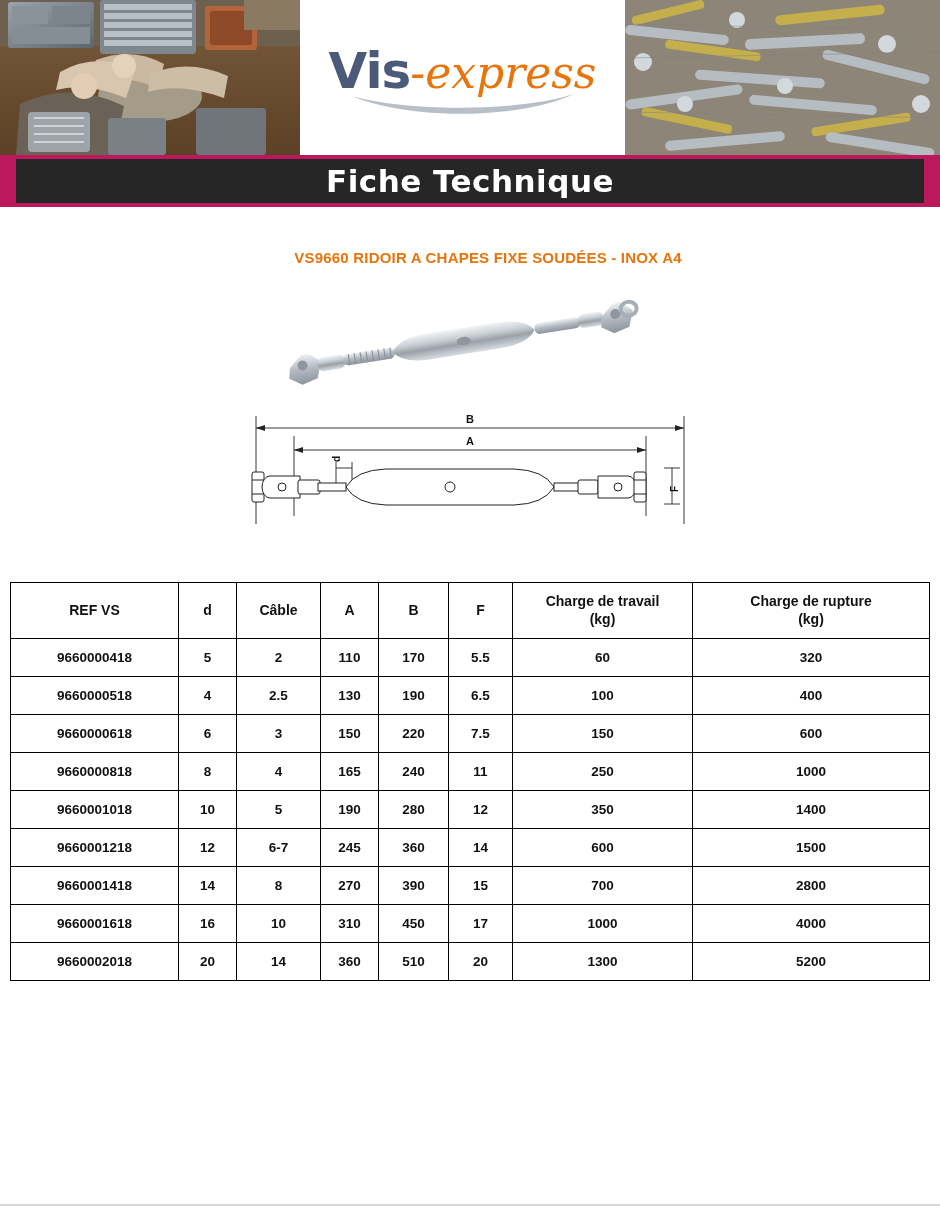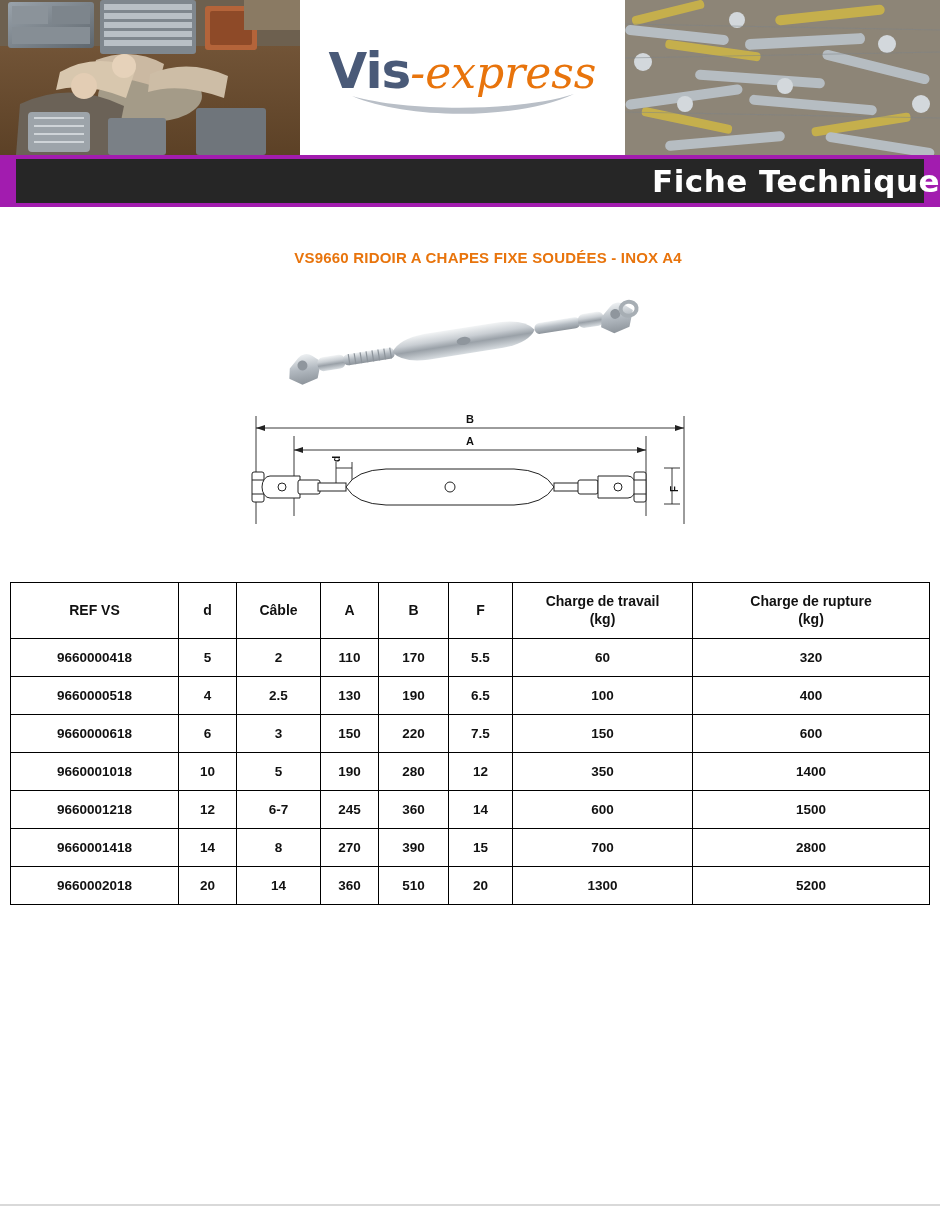--- a/index.html
+++ b/index.html
@@ -74,24 +74,24 @@
     transform: translateX(-50%);
     width: 230px;
     height: 26px;
   }
 
   
   .title-bar {
     position: relative;
     width: 940px;
     height: 52px;
-    background: #a21caf;
+    background: #be185d;
     display: flex;
     align-items: center;
-    justify-content: flex-end;
+    justify-content: center;
   }
   .title-bar::before {
     content: "";
     position: absolute;
     left: 16px; right: 16px;
     top: 4px; bottom: 4px;
     border: 0;
     background: #262626;
   }
   .title-bar .title-text {
@@ -425,20 +425,30 @@
           <td class="ref">9660000618</td>
           <td>6</td>
           <td>3</td>
           <td>150</td>
           <td>220</td>
           <td>7.5</td>
           <td>150</td>
           <td>600</td>
         </tr>
         <tr>
+          <td class="ref">9660000818</td>
+          <td>8</td>
+          <td>4</td>
+          <td>165</td>
+          <td>240</td>
+          <td>11</td>
+          <td>250</td>
+          <td>1000</td>
+        </tr>
+        <tr>
           <td class="ref">9660001018</td>
           <td>10</td>
           <td>5</td>
           <td>190</td>
           <td>280</td>
           <td>12</td>
           <td>350</td>
           <td>1400</td>
         </tr>
         <tr>
@@ -455,20 +465,30 @@
           <td class="ref">9660001418</td>
           <td>14</td>
           <td>8</td>
           <td>270</td>
           <td>390</td>
           <td>15</td>
           <td>700</td>
           <td>2800</td>
         </tr>
         <tr>
+          <td class="ref">9660001618</td>
+          <td>16</td>
+          <td>10</td>
+          <td>310</td>
+          <td>450</td>
+          <td>17</td>
+          <td>1000</td>
+          <td>4000</td>
+        </tr>
+        <tr>
           <td class="ref">9660002018</td>
           <td>20</td>
           <td>14</td>
           <td>360</td>
           <td>510</td>
           <td>20</td>
           <td>1300</td>
           <td>5200</td>
         </tr>
       </tbody>

